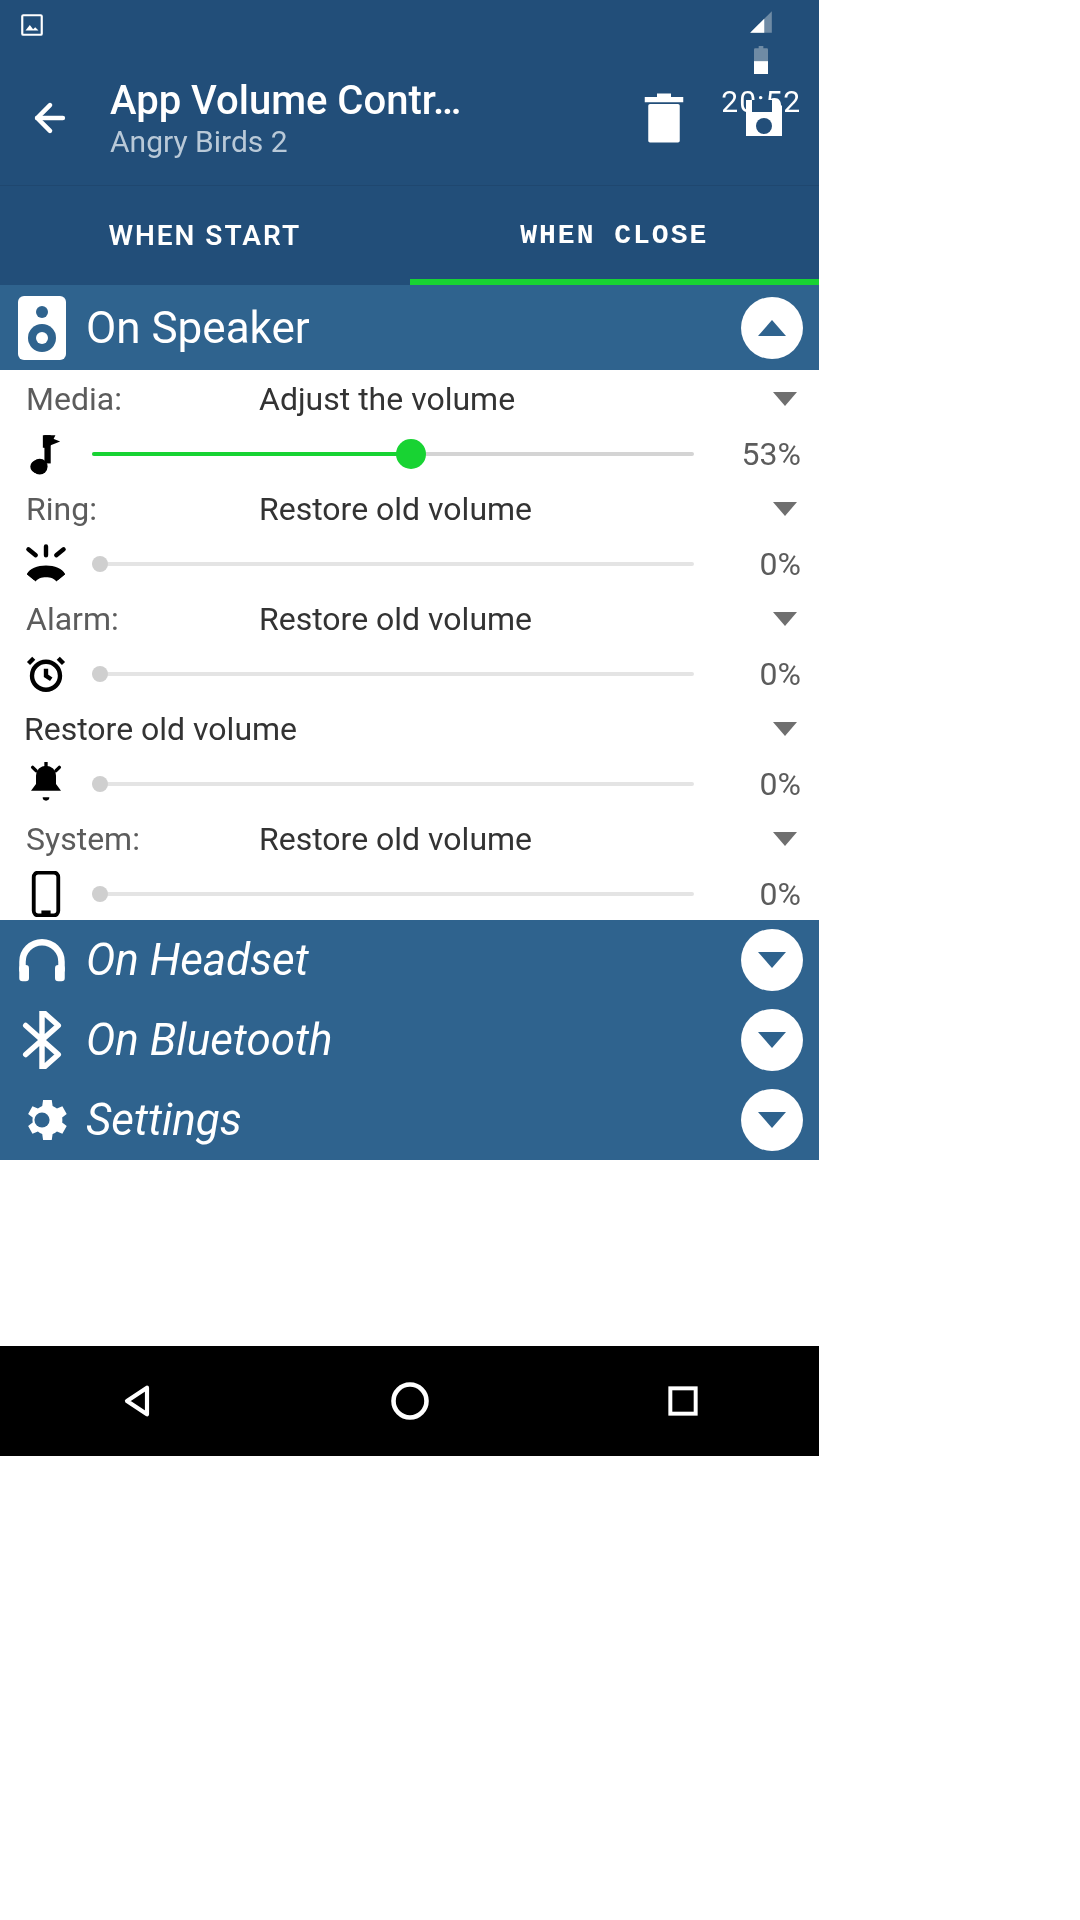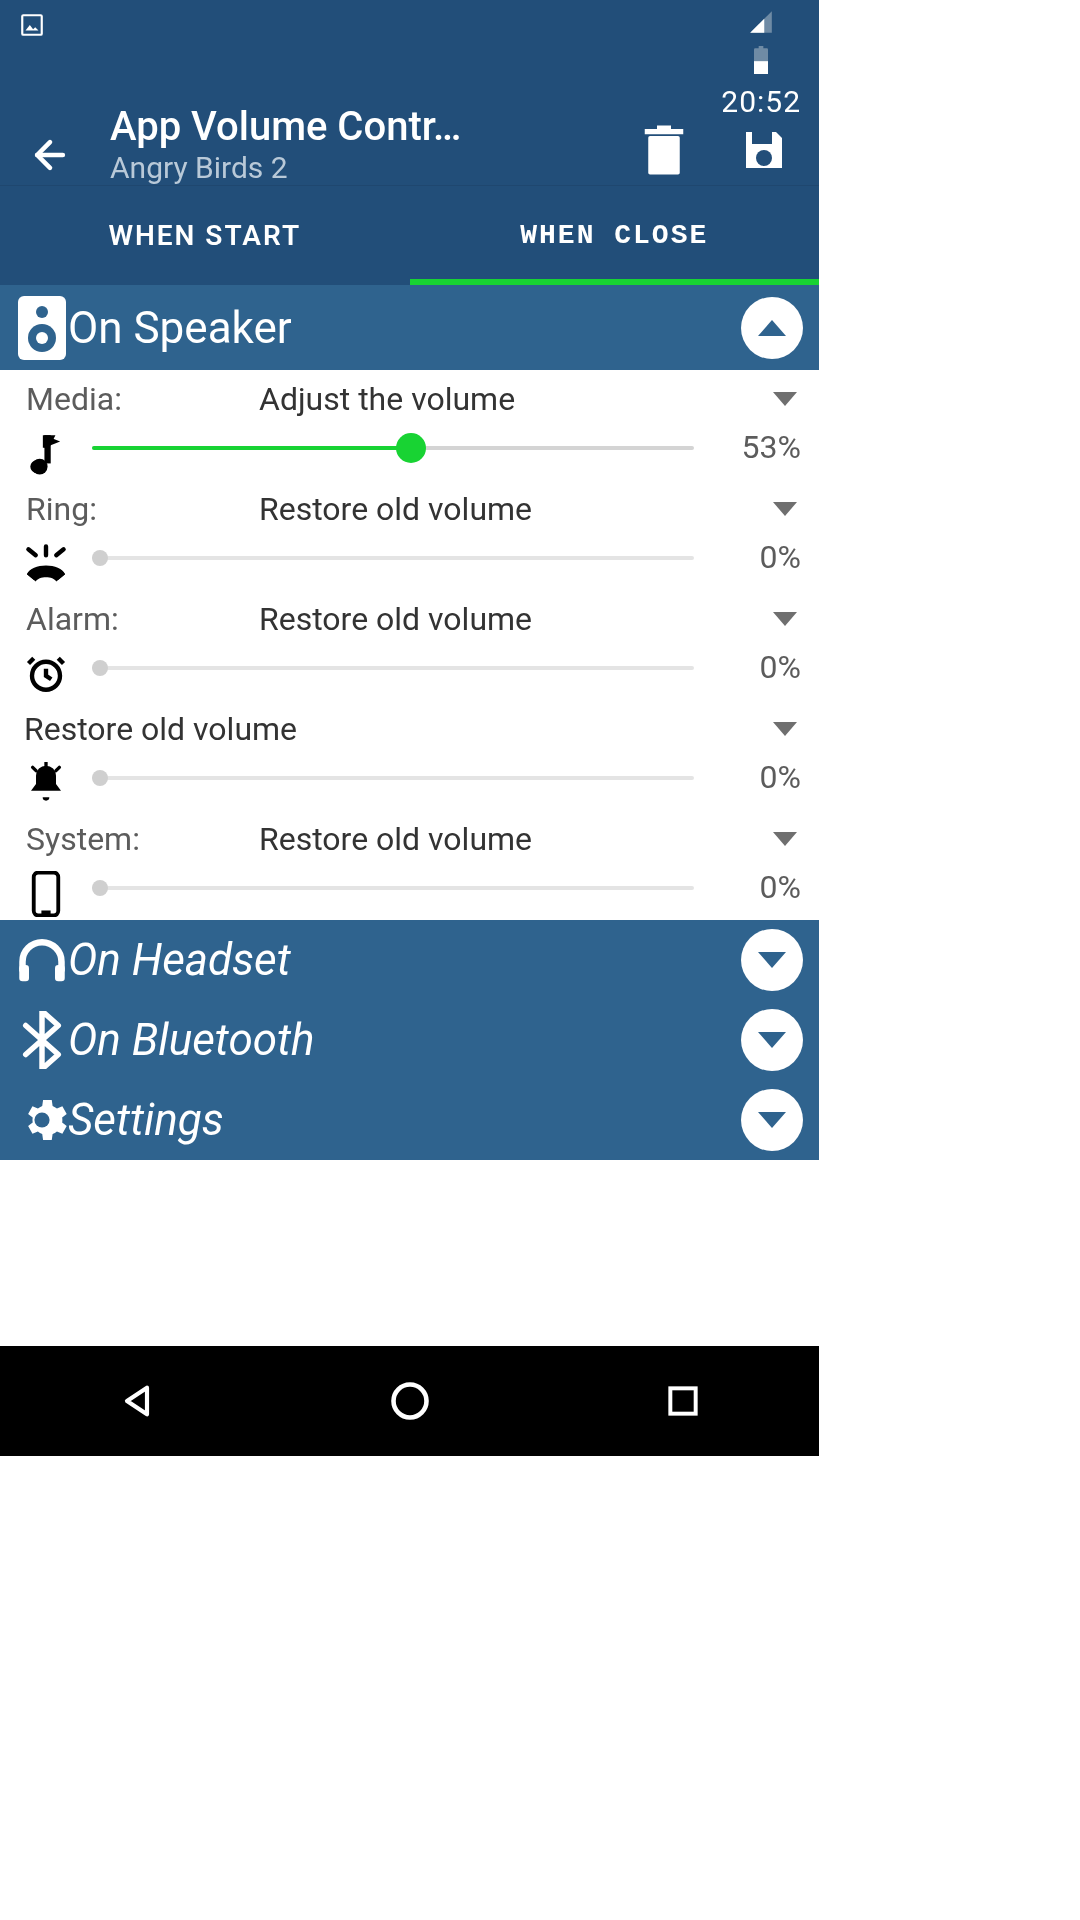--- a/index.html
+++ b/index.html
@@ -7,51 +7,51 @@
   .screen { width: 819px; height: 1456px; background: #fff; position: relative; }
 
   
   .status-bar { height: 50px; background: #224e79; display: flex; align-items: center; justify-content: space-between; padding: 0 18px; color: #fff; }
   .status-left { display: flex; align-items: center; gap: 10px; }
   .status-right { display: flex; align-items: center; gap: 10px; flex-direction: column; }
   .status-time { font-size: 30px; font-weight: 400; letter-spacing: 1px; }
   .status-ic { width: 28px; height: 28px; display: inline-flex; align-items: center; justify-content: center; }
 
   
-  .app-bar { height: 135px; background: #224e79; display: flex; align-items: flex-end; padding: 0 20px; gap: 30px; }
+  .app-bar { height: 135px; background: #224e79; display: flex; align-items: center; padding: 0 20px; gap: 30px; }
   .back-btn { width: 60px; height: 60px; display:flex; align-items:center; justify-content:center; }
   .titles { flex: 1; min-width: 0; }
   .title { color: #fff; font-size: 40px; font-weight: 500; white-space: nowrap; overflow: hidden; text-overflow: ellipsis; }
   .subtitle { color: #b9c9d8; font-size: 30px; }
   .tool-btn { width: 70px; height: 70px; display:flex; align-items:center; justify-content:center; }
 
   
   .tabs { height: 100px; background: #224e79; display: flex; border-top: 1px solid rgba(0,0,0,0.08); }
   .tab { flex: 1; display:flex; align-items:center; justify-content:center; font-size: 28px; font-weight: 600; letter-spacing: 2px; color: #ffffff; position: relative; }
   .tab.active { color: #ffffff; font-family: Liberation Mono, monospace; }
   .tab.active::after { content:""; position:absolute; left:0; right:0; bottom:0; height:6px; background:#18d333; }
 
   
-  .sec-hdr { height: 85px; background: #2f638e; display:flex; align-items:center; padding: 4px 16px; color:#fff; }
+  .sec-hdr { height: 85px; background: #2f638e; display:flex; align-items:center; padding: 4px 16px; gap: 18px; color:#fff; }
   .sec-hdr .sec-title { flex:1; font-size: 44px; font-weight: 400; }
   .sec-hdr .sec-icon { width: 52px; height: 68px; display:flex; align-items:center; justify-content:center; }
   .chevron-btn { width: 62px; height: 62px; border-radius: 50%; background: #fff; display:flex; align-items:center; justify-content:center; }
   .chev { width:0; height:0; border-left:14px solid transparent; border-right:14px solid transparent; }
   .chev.up { border-bottom: 16px solid #2f638e; }
   .chev.down { border-top: 16px solid #2f638e; }
 
   
   .vol-rows { background: #fff; }
   .vol-row { padding: 0; }
   .vr-top { display:flex; align-items:center; height: 58px; padding-left: 24px; }
   .vr-label { width: 235px; font-size: 32px; color: #5c5c5c; padding-left: 2px; }
   .vr-action { flex:1; font-size: 32px; color: #333; }
   .vr-caret { width: 48px; height: 48px; display:flex; align-items:center; justify-content:center; margin-right: 10px; }
   .caret-sm { width:0; height:0; border-left:12px solid transparent; border-right:12px solid transparent; border-top: 14px solid #6f6f6f; }
-  .vr-bot { display:flex; height: 52px; }
+  .vr-bot { display:flex; align-items:center; height: 52px; }
   .vr-icon { width: 92px; display:flex; align-items:center; justify-content:center; }
   .vr-slider { flex:1; position: relative; height: 40px; display:flex; align-items:center; margin-right: 30px; }
   .track { position:absolute; left:0; right:0; height:4px; background:#d4d4d4; border-radius:2px; }
   .track.disabled { background:#e4e4e4; }
   .fill { position:absolute; left:0; height:4px; background:#18d333; border-radius:2px; }
   .thumb { position:absolute; width:30px; height:30px; border-radius:50%; background:#18d333; top:50%; transform:translate(-50%,-50%); }
   .thumb.disabled { width:16px; height:16px; background:#cfcfcf; left:0; transform:translate(0,-50%); }
   .vr-pct { width: 95px; text-align:right; font-size: 32px; color: #5c5c5c; padding-right: 18px; }
 
   

